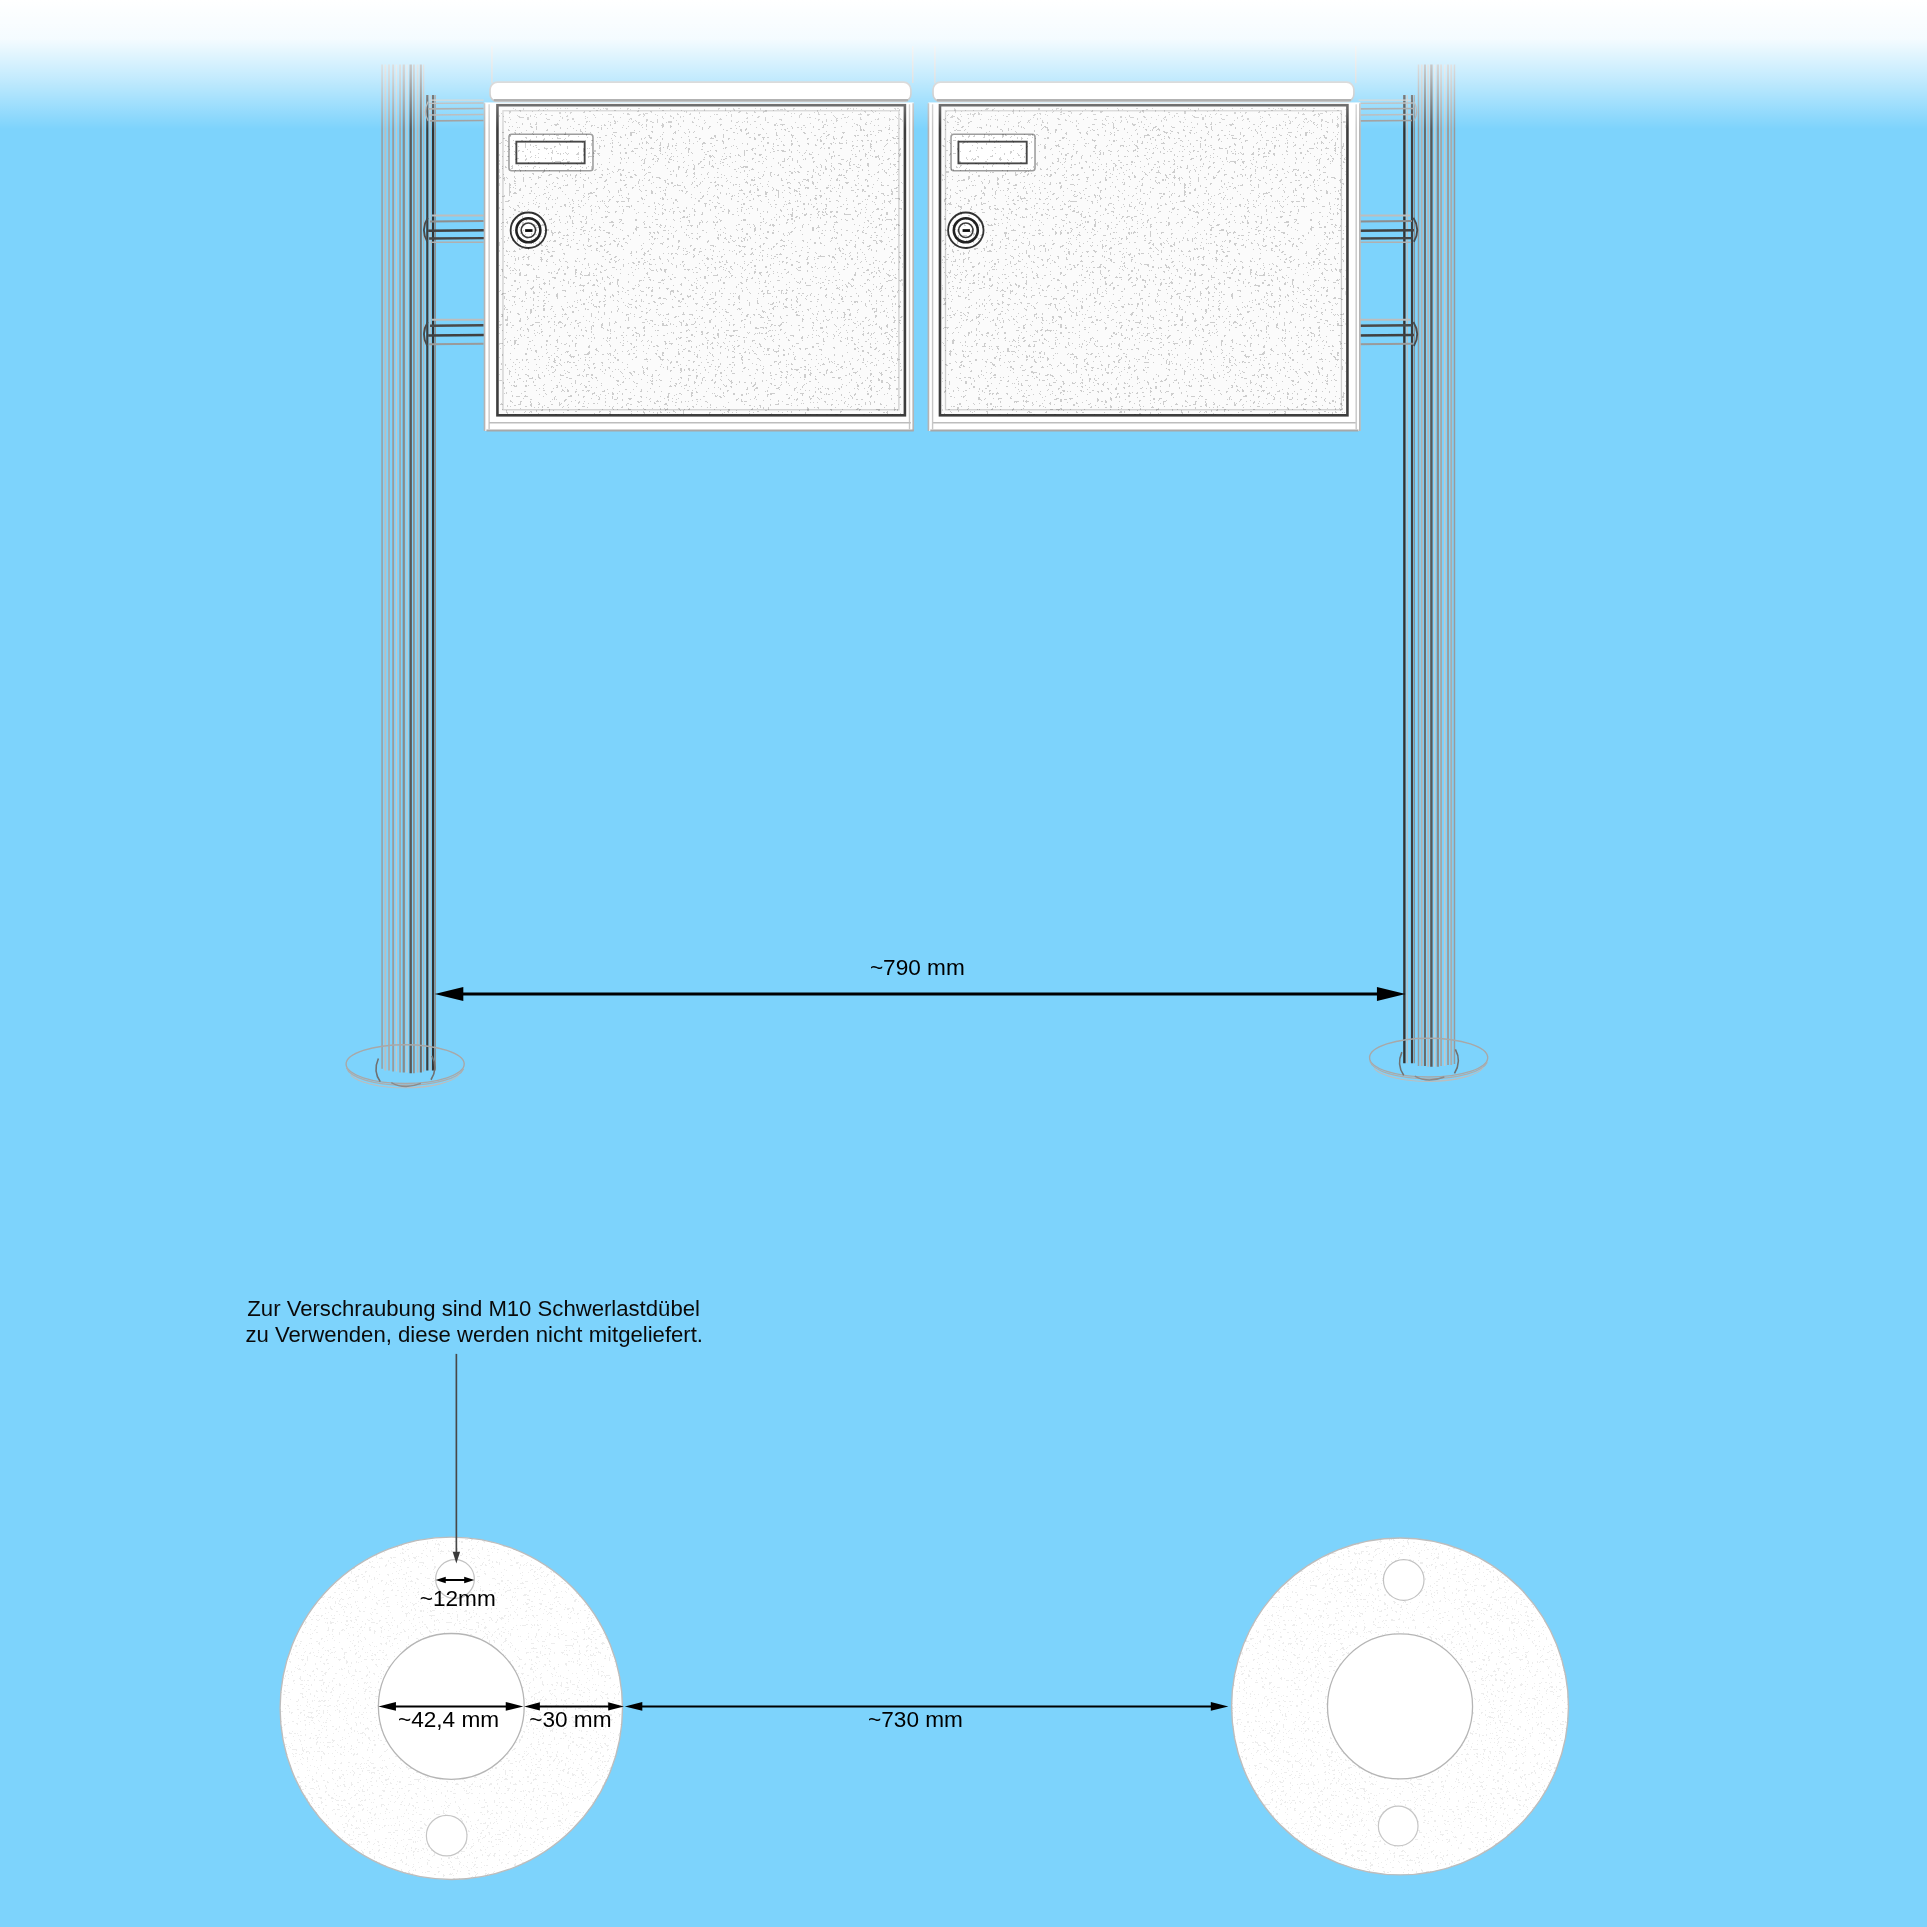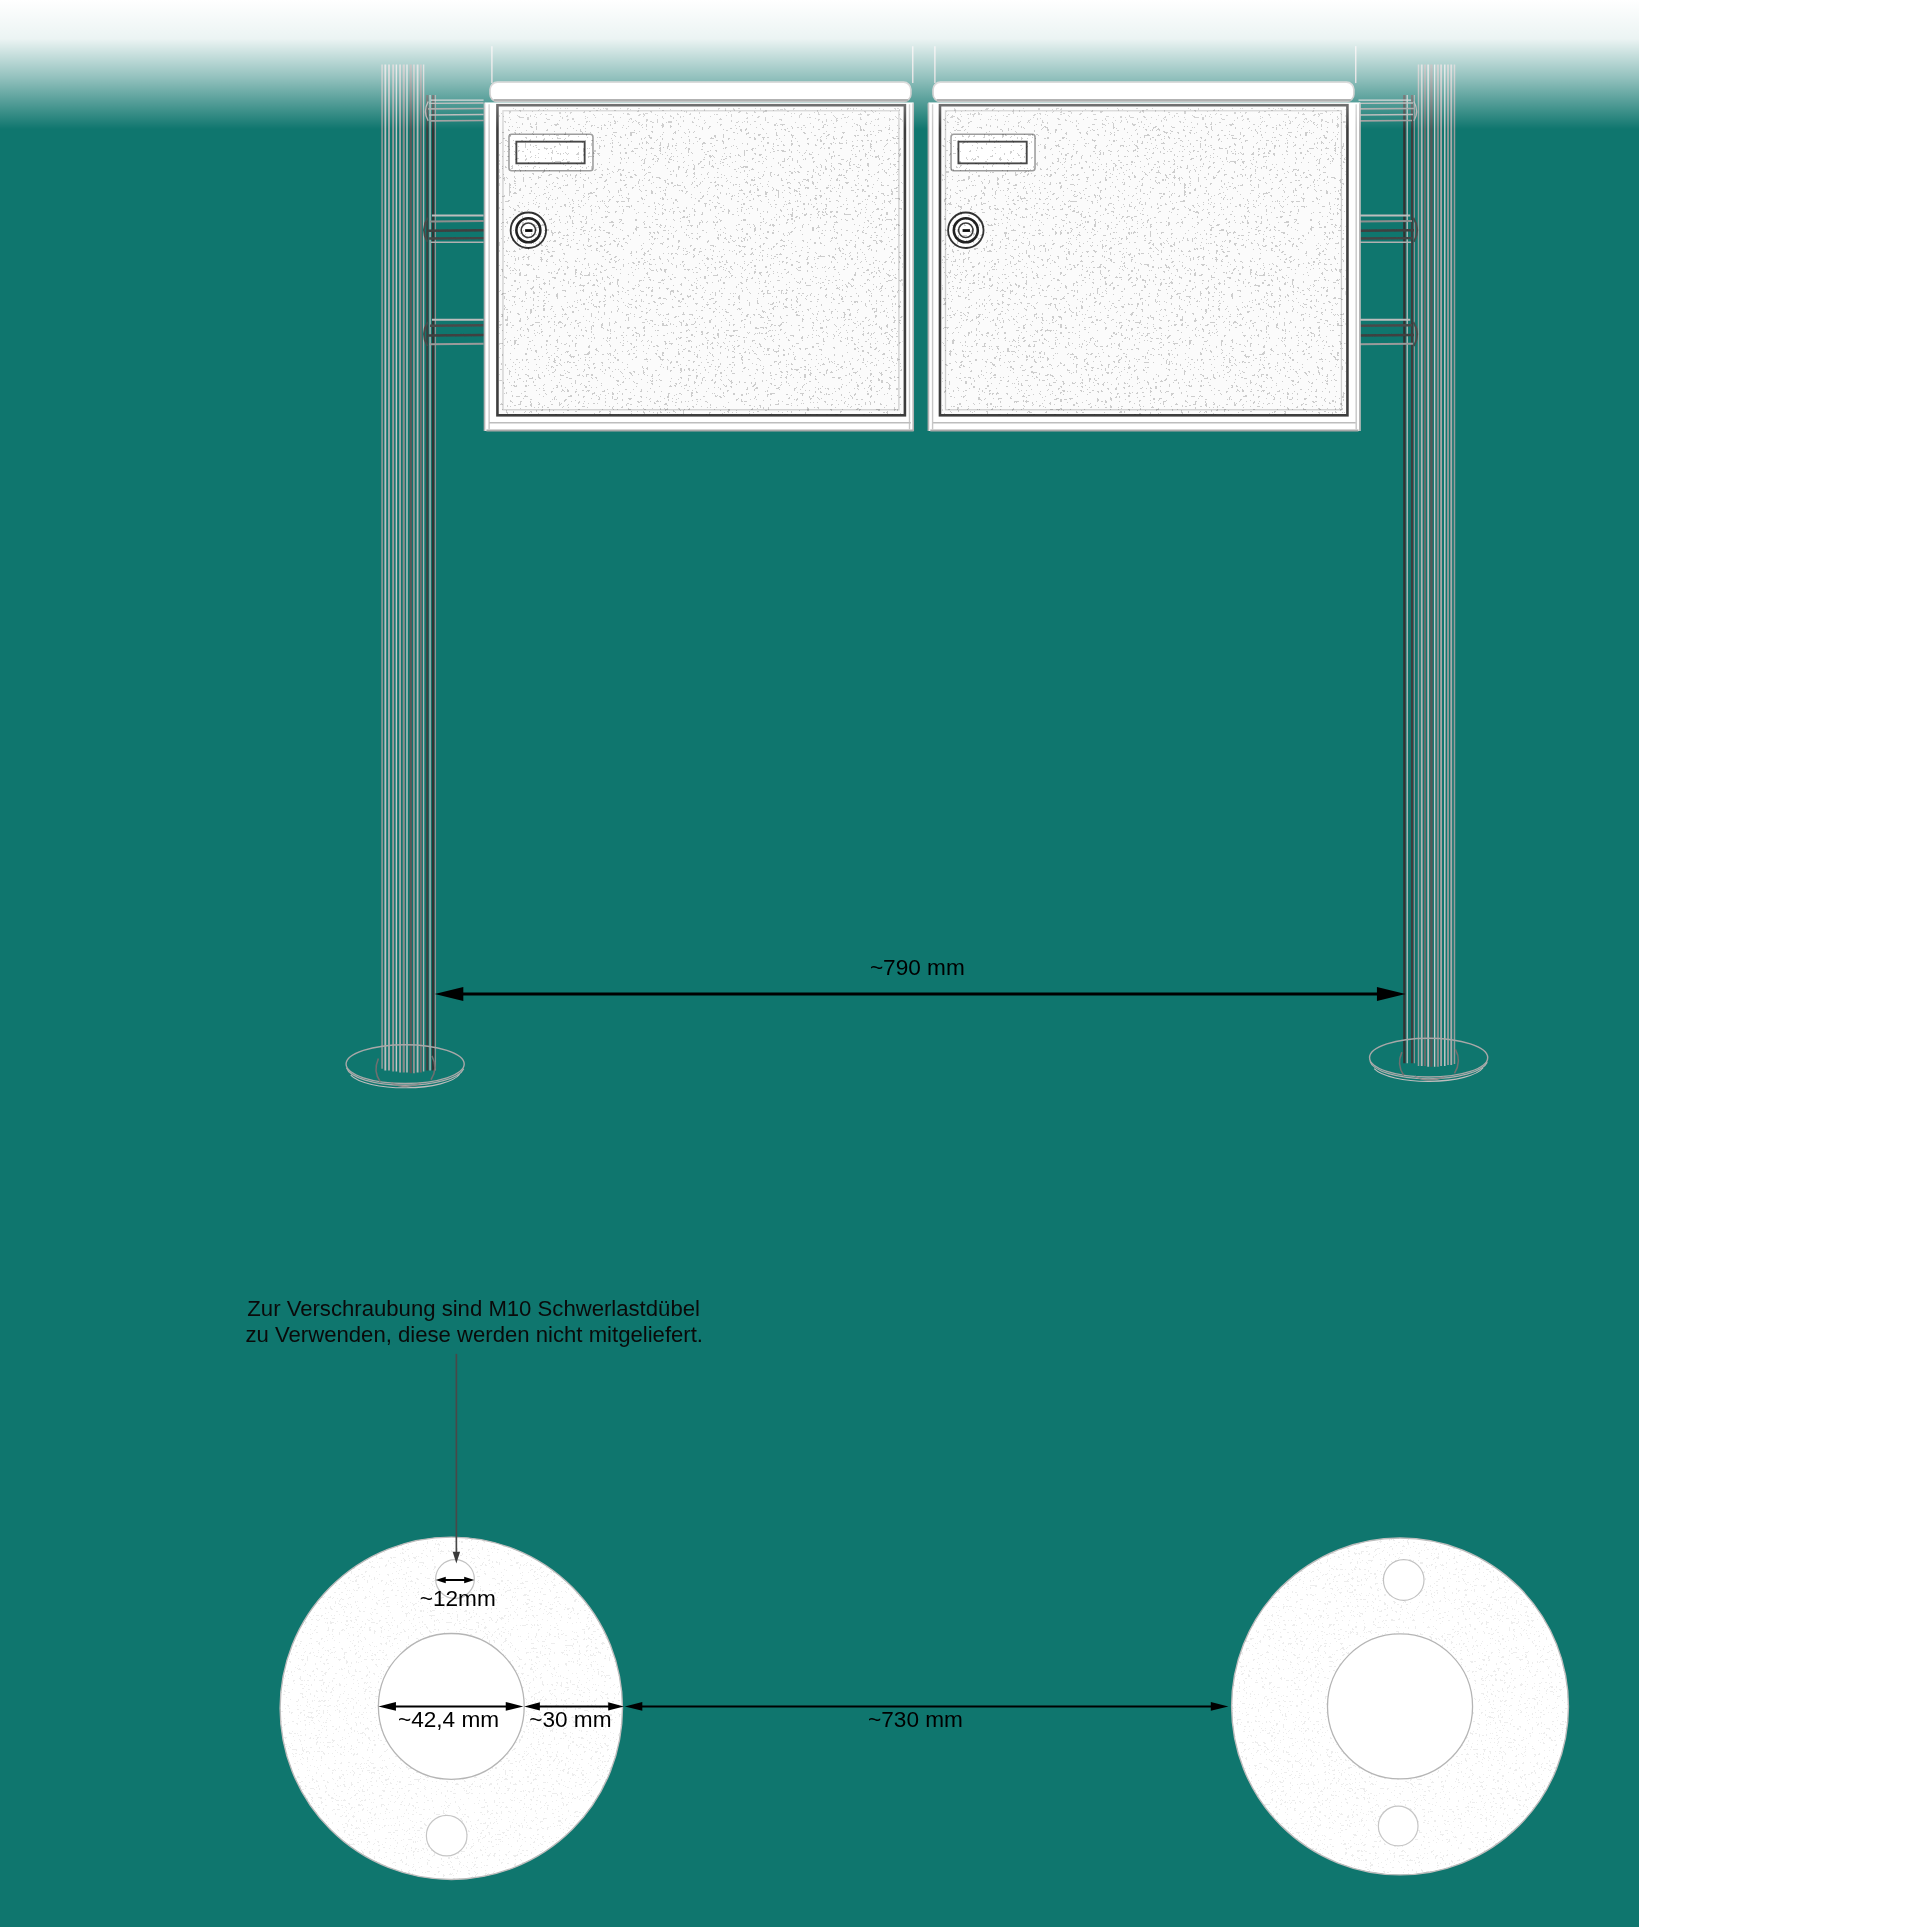--- a/index.html
+++ b/index.html
@@ -1,16 +1,16 @@
 <!DOCTYPE html>
 <html style="font-size:14.8px"><head>
 <meta charset="utf-8">
 <style>
   html,body{margin:0;padding:0;background:#ffffff;}
-  .page{position:relative;width:1639px;height:1927px;background:#0f766e;overflow:hidden;
+  .page{position:relative;width:1927px;height:1927px;background:#7dd3fc;overflow:hidden;
         font-family:"Liberation Sans", sans-serif;text-decoration:underline;}
   svg{position:absolute;left:0;top:0;}
 </style>
 </head>
 <body>
 <div class="page">
 <svg width="1927" height="1927" viewBox="0 0 2088 2088">
 <defs>
   <filter id="soft" x="-5%" y="-5%" width="110%" height="110%">
     <feGaussianBlur stdDeviation="0.7"></feGaussianBlur>

